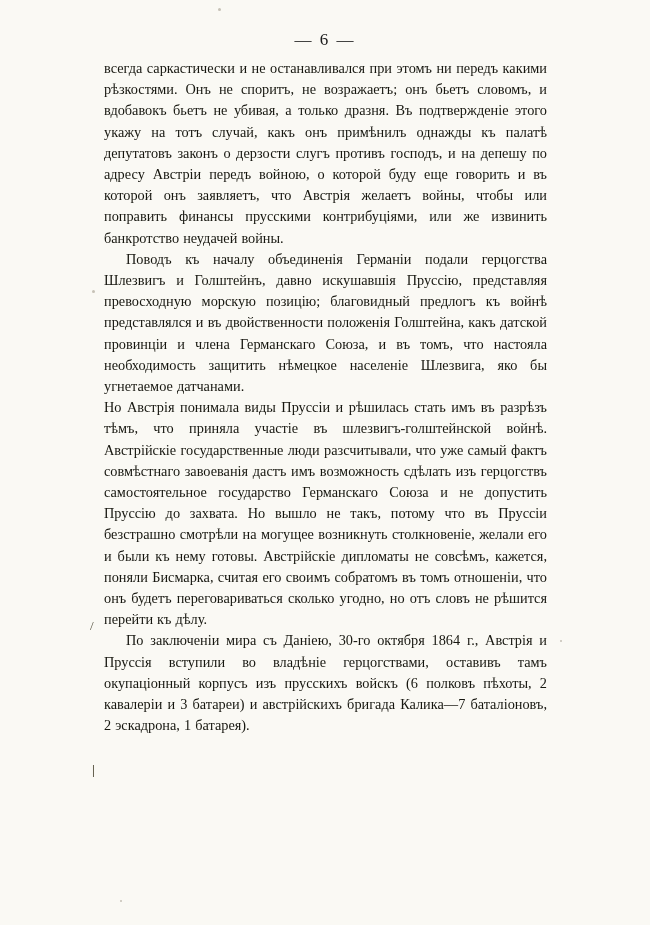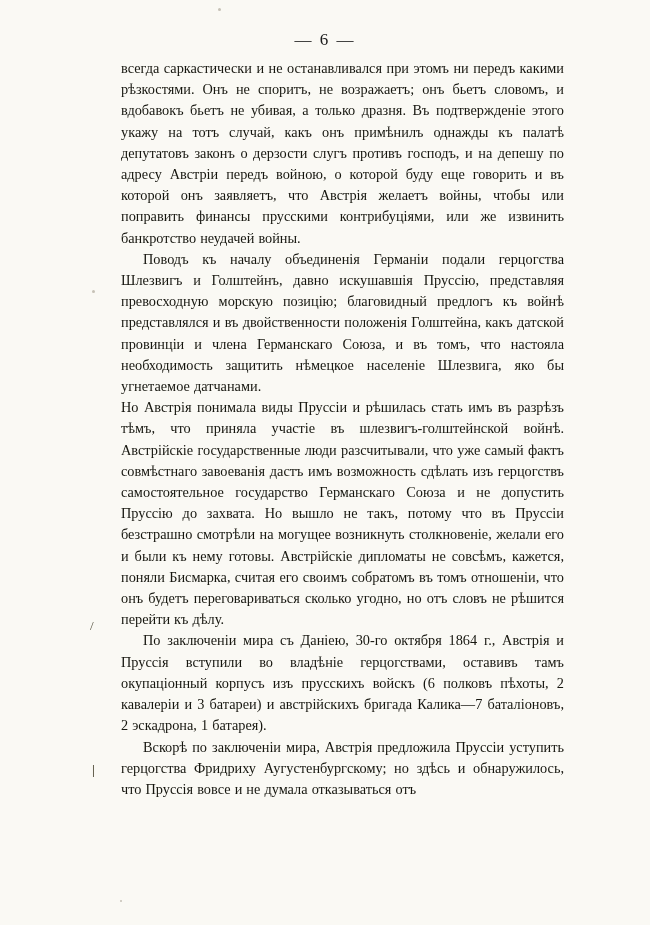--- a/index.html
+++ b/index.html
@@ -29,21 +29,20 @@
     text-align: center;
     font-size: 17px;
     letter-spacing: 2px;
     color: #1b1b1b;
   }
   .text-body {
     position: absolute;
     top: 58px;
     left: 104px;
     width: 443px;
-    margin-left: 17px;
   }
   p {
     margin: 0;
     font-size: 14.3px;
     line-height: 21.2px;
     text-align: justify;
     text-align-last: left;
     text-indent: 22px;
     color: #16160f;
     word-spacing: 0.5px;
@@ -80,16 +79,15 @@
   <div class="page-header">— 6 —</div>
 
   <div class="mark-left" style="left:90px; top:618px;">/</div>
   <div class="mark-left" style="left:92px; top:762px; font-weight:bold;">|</div>
 
   <div class="text-body">
     <p class="noindent">всегда саркастически и не останавливался при этомъ ни передъ какими рѣзкостями. Онъ не споритъ, не возражаетъ; онъ бьетъ словомъ, и вдобавокъ бьетъ не убивая, а только дразня. Въ подтвержденiе этого укажу на тотъ случай, какъ онъ примѣнилъ однажды къ палатѣ депутатовъ законъ о дерзости слугъ противъ господъ, и на депешу по адресу Австрiи передъ войною, о которой буду еще говорить и въ которой онъ заявляетъ, что Австрiя желаетъ войны, чтобы или поправить финансы прусскими контрибуцiями, или же извинить банкротство неудачей войны.</p>
     <p>Поводъ къ началу объединенiя Германiи подали герцогства Шлезвигъ и Голштейнъ, давно искушавшiя Пруссiю, представляя превосходную морскую позицiю; благовидный предлогъ къ войнѣ представлялся и въ двойственности положенiя Голштейна, какъ датской провинцiи и члена Германскаго Союза, и въ томъ, что настояла необходимость защитить нѣмецкое населенiе Шлезвига, яко бы угнетаемое датчанами.</p>
     <p class="noindent">Но Австрiя понимала виды Пруссiи и рѣшилась стать имъ въ разрѣзъ тѣмъ, что приняла участiе въ шлезвигъ-голштейнской войнѣ. Австрiйскiе государственные люди разсчитывали, что уже самый фактъ совмѣстнаго завоеванiя дастъ имъ возможность сдѣлать изъ герцогствъ самостоятельное государство Германскаго Союза и не допустить Пруссiю до захвата. Но вышло не такъ, потому что въ Пруссiи безстрашно смотрѣли на могущее возникнуть столкновенiе, желали его и были къ нему готовы. Австрiйскiе дипломаты не совсѣмъ, кажется, поняли Бисмарка, считая его своимъ собратомъ въ томъ отношенiи, что онъ будетъ переговариваться сколько угодно, но отъ словъ не рѣшится перейти къ дѣлу.</p>
     <p>По заключенiи мира съ Данiею, 30-го октября 1864 г., Австрiя и Пруссiя вступили во владѣнiе герцогствами, оставивъ тамъ окупацiонный корпусъ изъ прусскихъ войскъ (6 полковъ пѣхоты, 2 кавалерiи и 3 батареи) и австрiйскихъ бригада Калика—7 баталiоновъ, 2 эскадрона, 1 батарея).</p>
-    <p>Вскорѣ по заключенiи мира, Австрiя предложила Пруссiи уступить герцогства Фридриху Аугустенбургскому; но здѣсь и обнаружилось, что Пруссiя вовсе и не думала отказываться отъ</p>
   </div>
 
 </div>
 
 </body></html>

